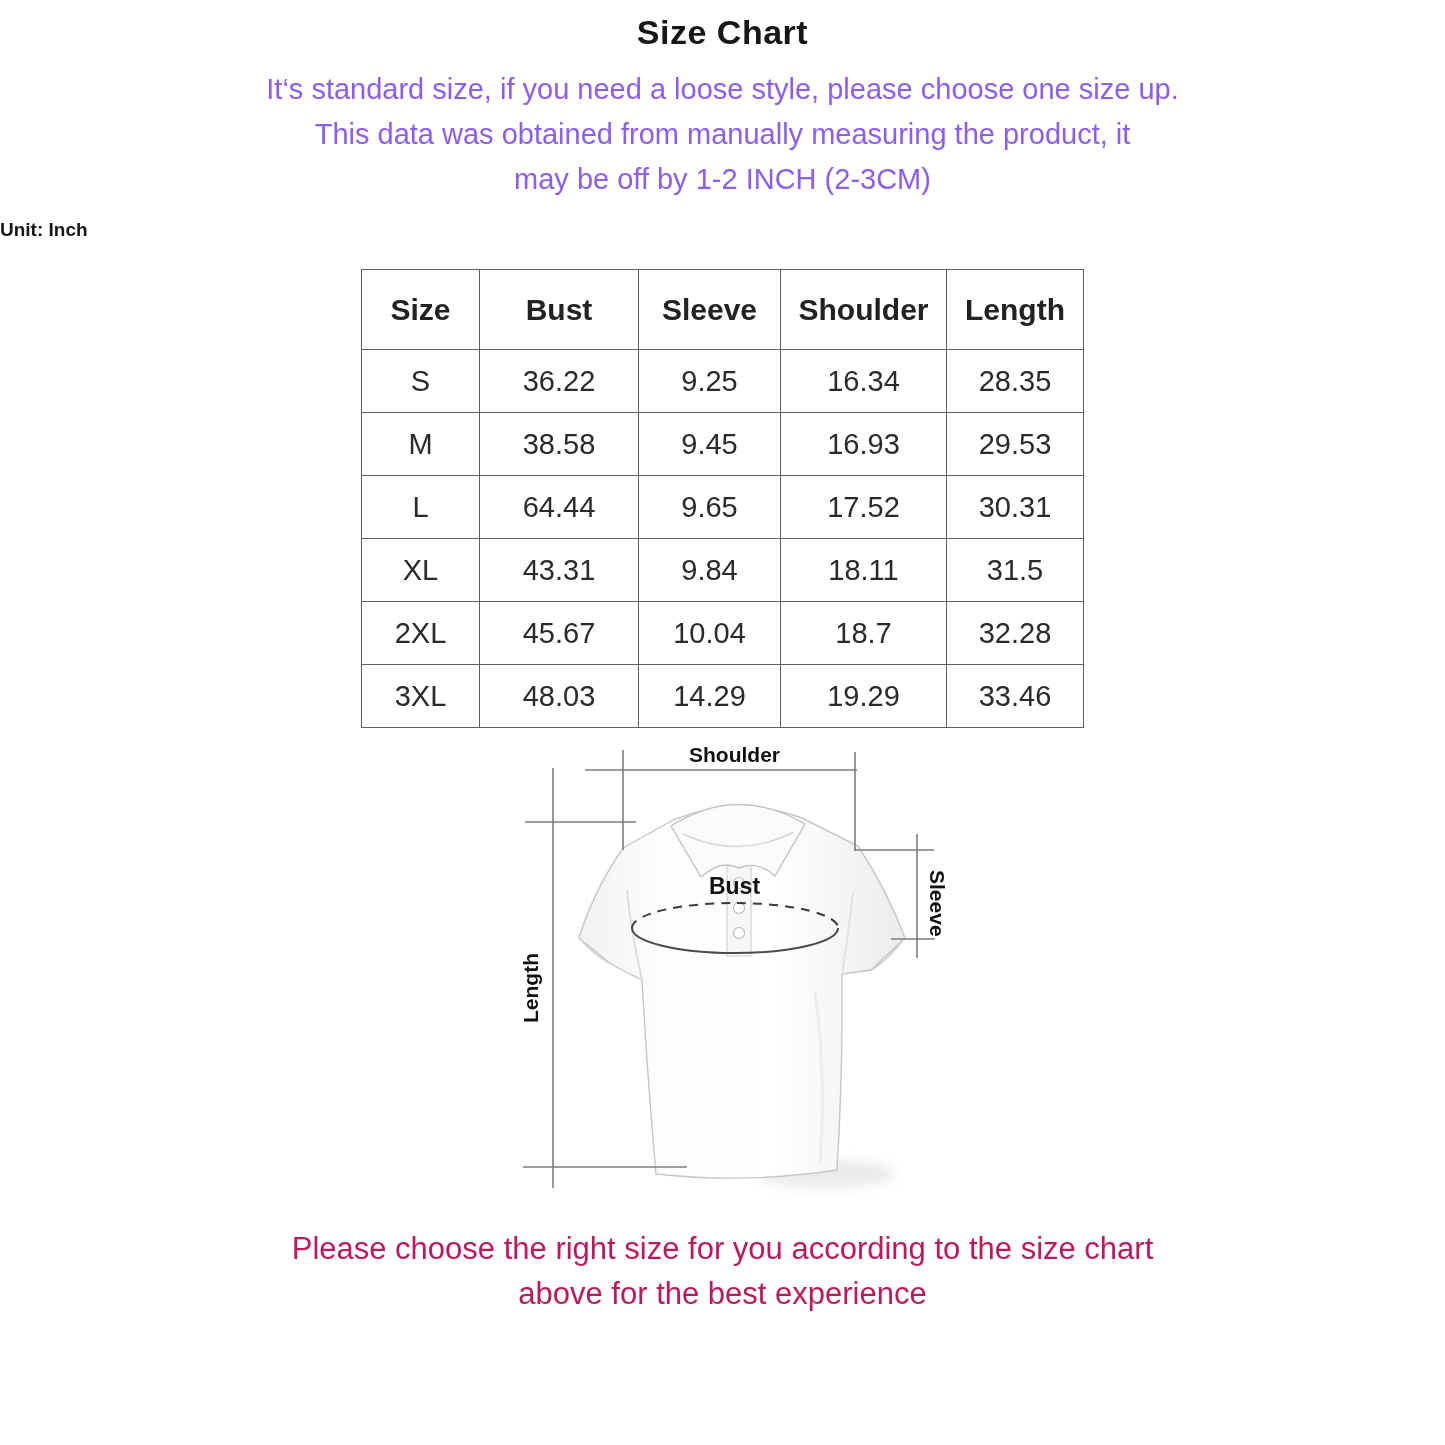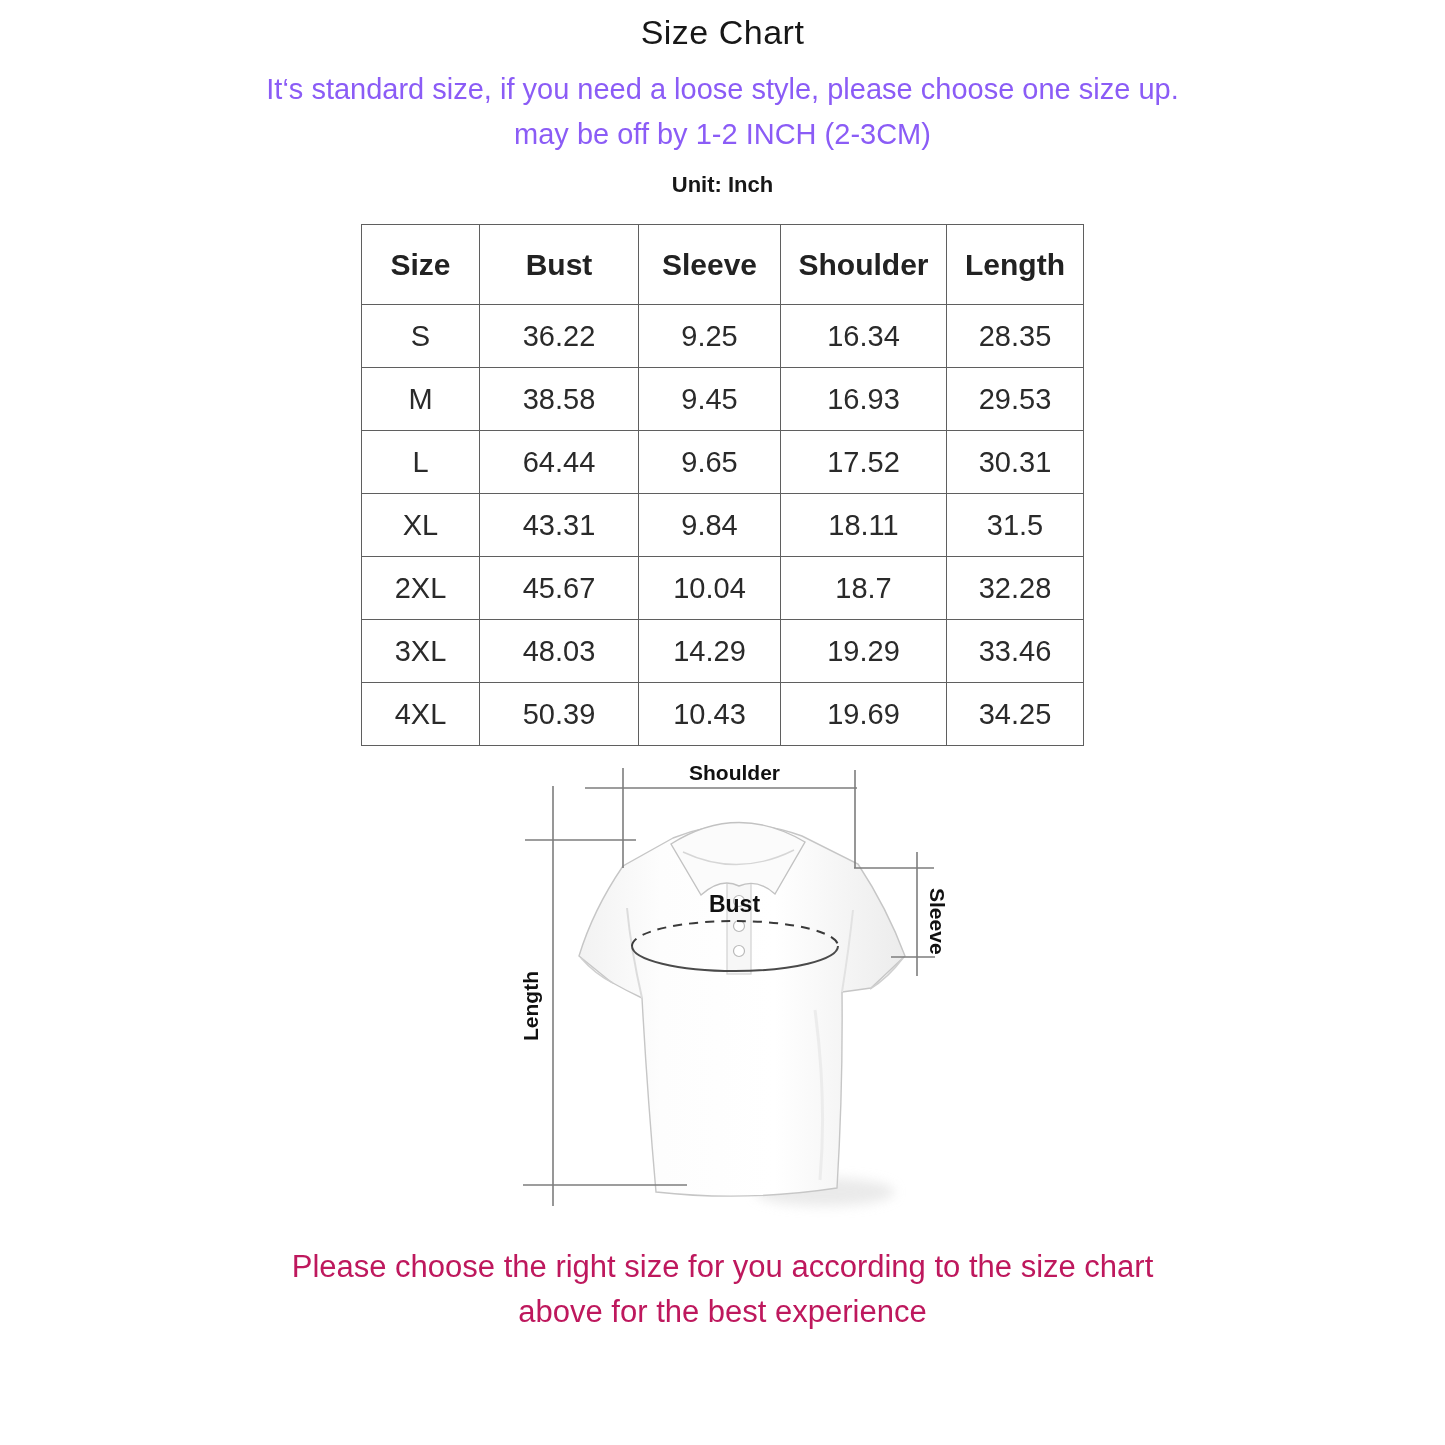--- a/index.html
+++ b/index.html
@@ -15,36 +15,36 @@
     height: 1445px;
     margin: 0 auto;
     background: #ffffff;
     overflow: hidden;
   }
   .page-title {
     margin: 0;
     padding-top: 12px;
     text-align: center;
     font-size: 34px;
-    font-weight: 400;
+    font-weight: 700;
     letter-spacing: 0.5px;
     line-height: 40px;
     color: #171717;
   }
   .description {
     margin-top: 15px;
     text-align: center;
     font-size: 29px;
     line-height: 45px;
     color: #8b5cf6;
   }
   .unit-label {
     margin-top: 8px;
-    text-align: center;
-    font-size: 22px;
+    text-align: left;
+    font-size: 19px;
     font-weight: 800;
     line-height: 40px;
     color: #171717;
   }
   table.size-table {
     margin: 19px auto 0 auto;
     border-collapse: collapse;
     table-layout: fixed;
     width: 722px;
   }
@@ -109,20 +109,21 @@
 </style>
 </head>
 <body>
 
 <div class="page">
 
   <h1 class="page-title">Size Chart</h1>
 
   <div class="description">
     <div>It‘s standard size, if you need a loose style, please choose one size up.</div>
+    <div>This data was obtained from manually measuring the product, it</div>
     <div>may be off by 1-2 INCH (2-3CM)</div>
   </div>
 
   <div class="unit-label">Unit: Inch</div>
 
   <table class="size-table">
     <colgroup>
       <col class="col-size">
         <col class="col-bust">
         <col class="col-sleeve">
@@ -173,27 +174,20 @@
         <td>10.04</td>
         <td>18.7</td>
         <td>32.28</td>
       </tr>
       <tr>
         <td>3XL</td>
         <td>48.03</td>
         <td>14.29</td>
         <td>19.29</td>
         <td>33.46</td>
-      </tr>
-      <tr>
-        <td>4XL</td>
-        <td>50.39</td>
-        <td>10.43</td>
-        <td>19.69</td>
-        <td>34.25</td>
       </tr>
     </tbody>
   </table>
 
   <div class="diagram">
     <svg width="460" height="466" viewBox="0 0 460 466">
       <defs>
         <linearGradient id="gBody" x1="0" y1="0" x2="1" y2="0">
           <stop offset="0" stop-color="#f2f2f2"></stop>
           <stop offset="0.25" stop-color="#fdfdfd"></stop>

